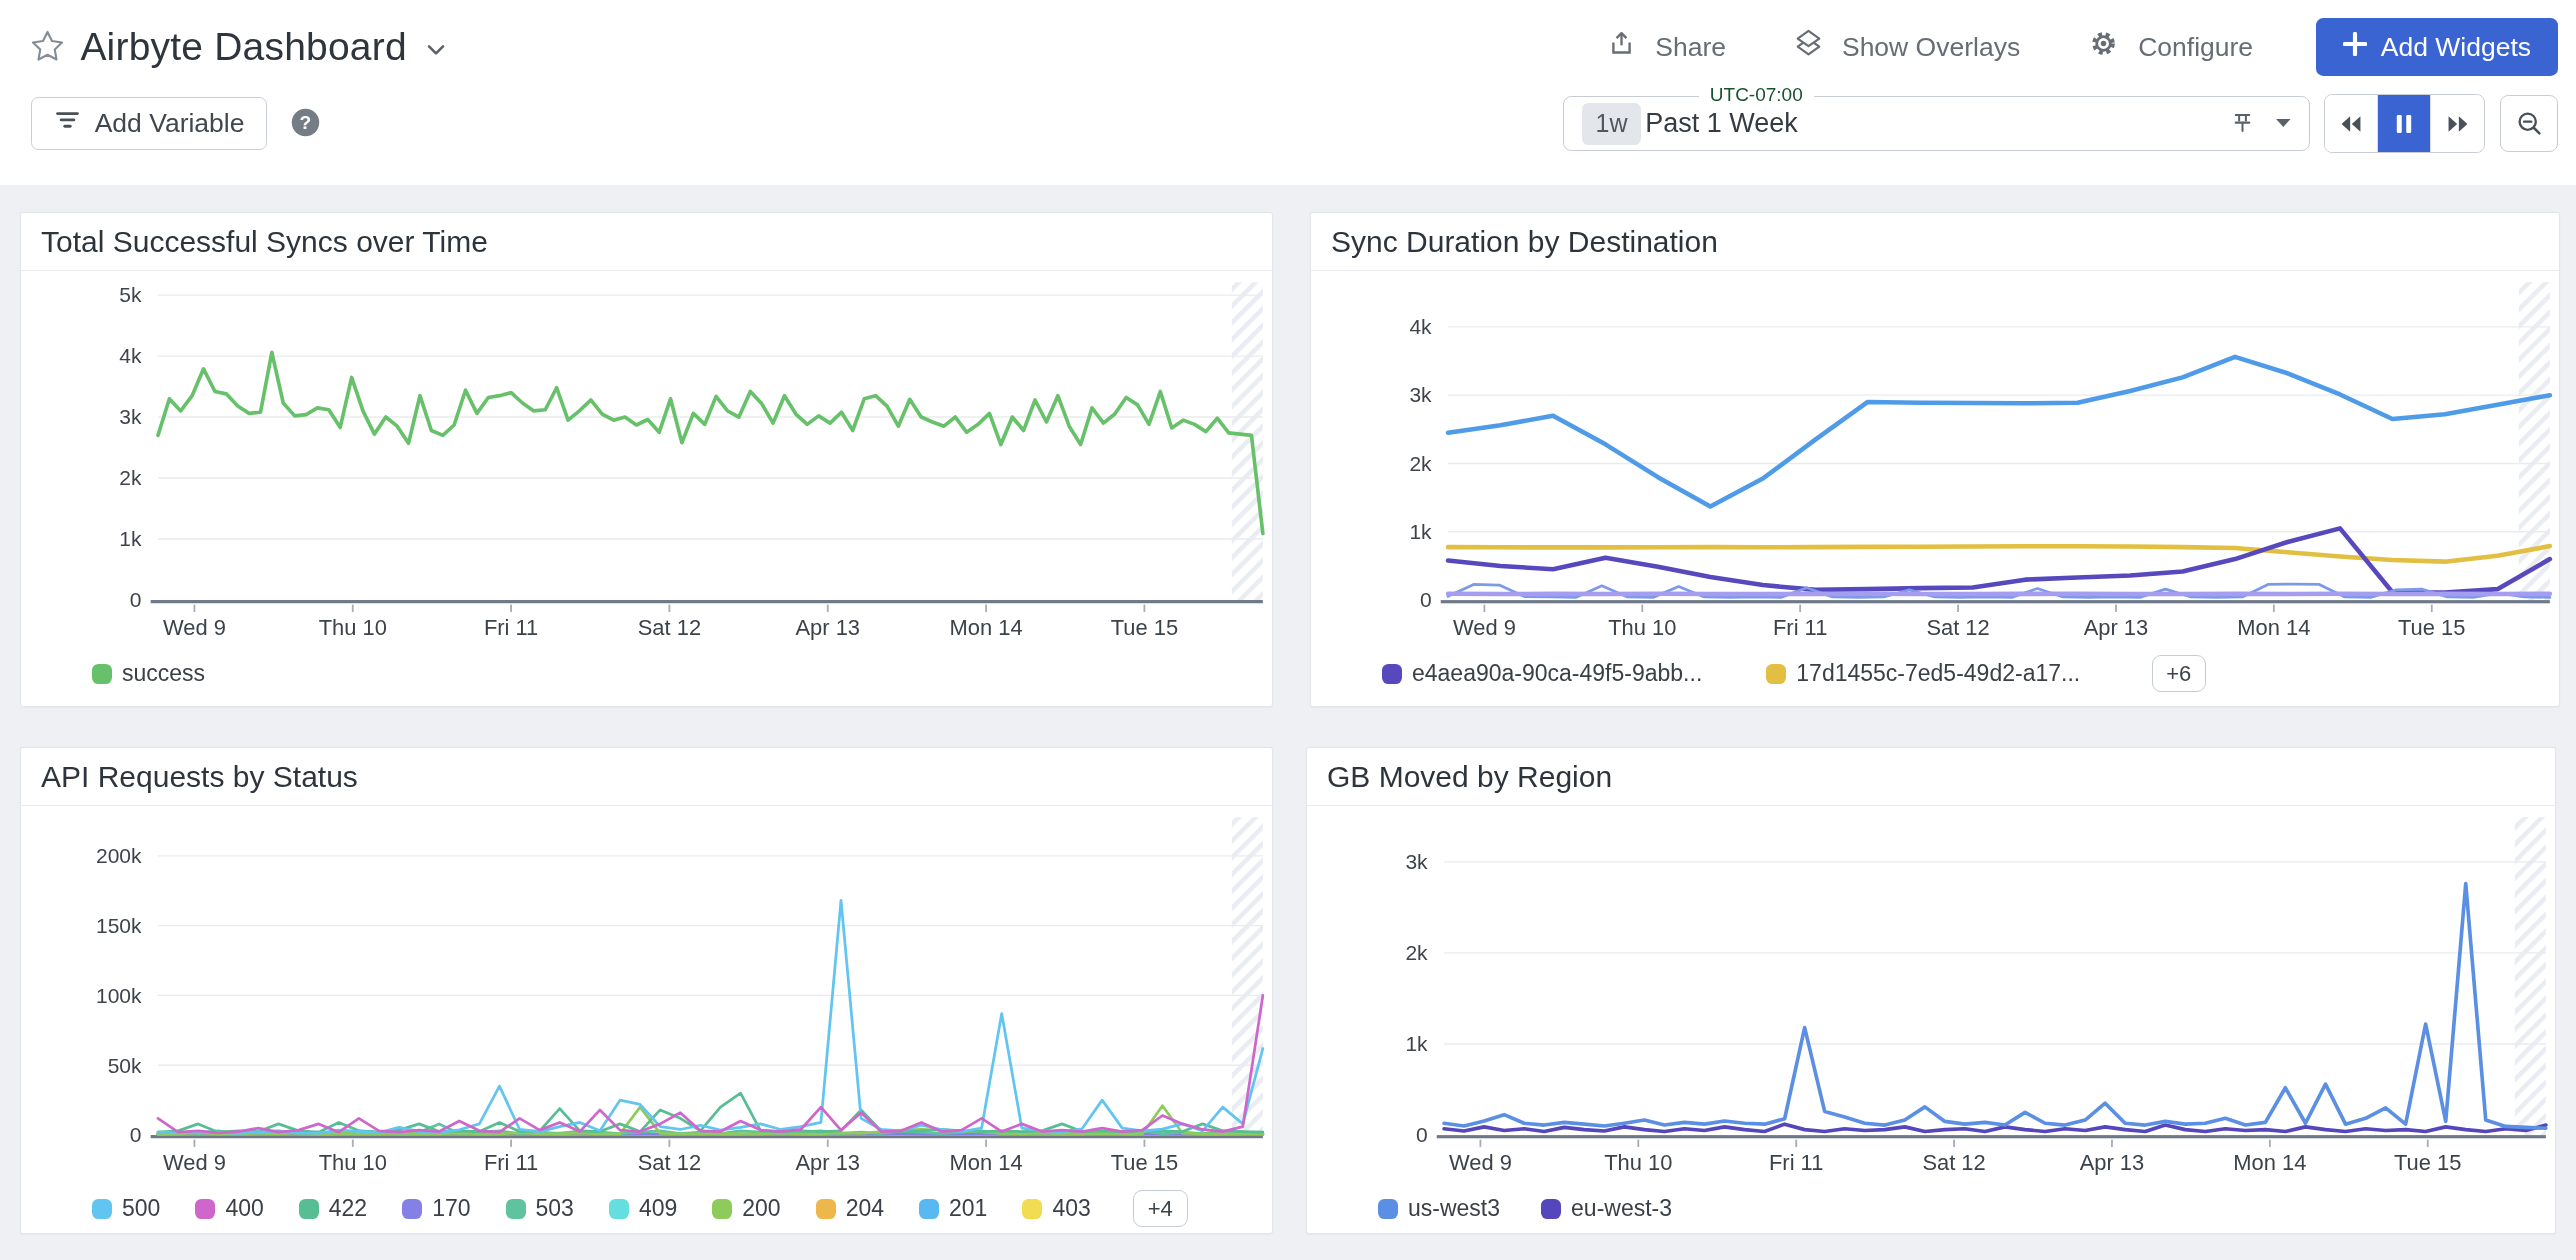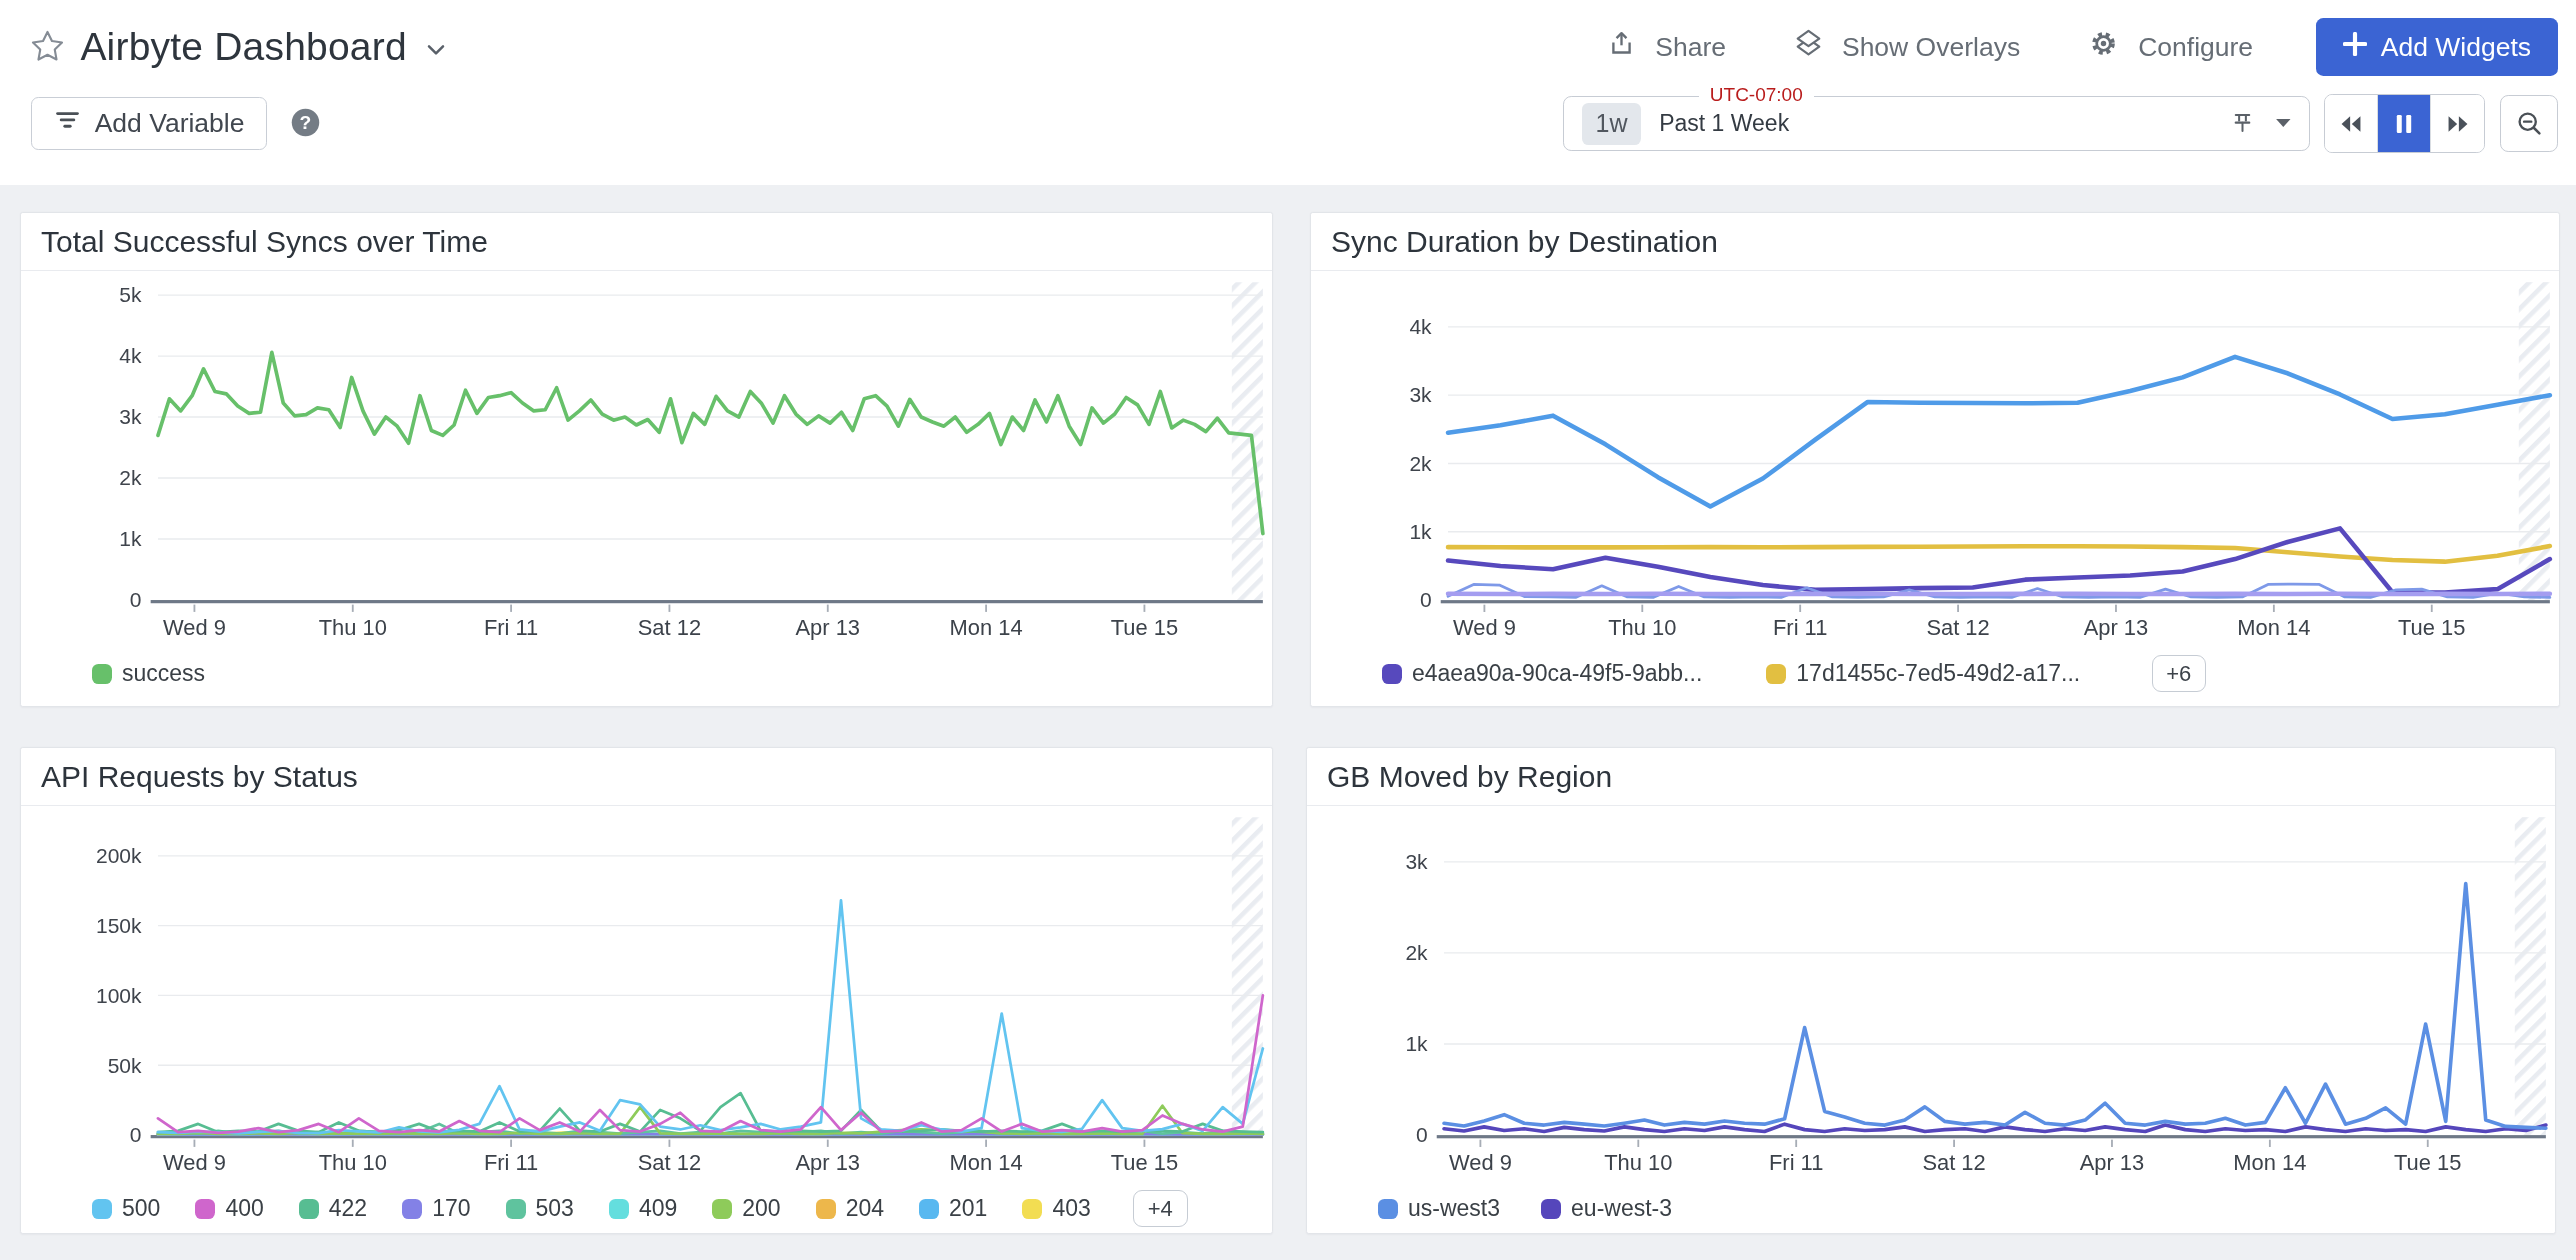--- a/index.html
+++ b/index.html
@@ -10,23 +10,23 @@
   .dash-title{font-size:39px;color:#2e353d;font-weight:500;letter-spacing:0.2px}
   .title-caret{margin-left:3.7px;margin-top:7.3px}
   .row1-right{margin-left:auto;display:flex;align-items:center;gap:57px}
   .menu-item{display:flex;align-items:center;gap:20px;font-size:26.5px;color:#666d75;background:none;border:none;cursor:pointer;font-family:inherit}
   .add-widgets{background:#3b64d3;color:#fff;font-size:26.5px;height:58px;padding:0 27px;border:none;border-radius:7.3px;display:flex;align-items:center;gap:13.7px;cursor:pointer;font-family:inherit}
   .row2{display:flex;align-items:center;padding:12.8px 18px 0 31px}
   .add-variable{height:53px;border:0.9px solid #c9ced6;border-radius:7.3px;background:#fff;display:flex;align-items:center;gap:13.7px;padding:0 22px;font-size:26.5px;color:#41474f;cursor:pointer;font-family:inherit}
   .help-btn{margin-left:22px;background:none;border:none;padding:0;cursor:pointer}
   .row2-right{margin-left:auto;display:flex;align-items:center;gap:14.6px}
   .timefield{position:relative;width:709px;height:53px;border:0.9px solid #c7ccd4;border-radius:8.2px;display:flex;align-items:center;padding:0 18px;background:#fff;cursor:pointer}
-  .tz-label{position:absolute;top:-13.7px;left:135px;background:#fff;padding:0 11px;font-size:19px;color:#b91c1c}
+  .tz-label{position:absolute;top:-13.7px;left:135px;background:#fff;padding:0 11px;font-size:19px;color:#14532d}
   .range-chip{background:#e3e7ec;border-radius:6.4px;padding:6.4px 13.7px;font-size:25px;color:#51575f}
-  .range-label{font-size:23px;color:#343b43;margin-left:18px}
+  .range-label{font-size:27px;color:#343b43;margin-left:4px}
   .pin-wrap{margin-left:auto;display:flex;align-items:center}
   .caret-wrap{margin-left:20px;display:flex;align-items:center}
   .btn-group{display:flex;height:57px;border:0.9px solid #c7ccd4;border-radius:8.2px;overflow:hidden;background:#fff}
   .bg-seg{width:53px;display:flex;align-items:center;justify-content:center;border-right:0.9px solid #d9dde2;background:#fff;border-top:none;border-bottom:none;border-left:none;cursor:pointer}
   .bg-seg:last-child{border-right:none}
   .bg-seg.active{background:#3b64d3}
   .zoom-btn{width:58px;height:57px;border:0.9px solid #c7ccd4;border-radius:8.2px;background:#fff;display:flex;align-items:center;justify-content:center;cursor:pointer}
   .grid{position:absolute;top:212px;left:20px;width:2536px;bottom:0}
   .panel{position:absolute;background:#fff;border:0.9px solid #e2e5e9;border-radius:2.7px;box-shadow:0 0.9px 1.8px rgba(25,30,40,.04);box-sizing:border-box;overflow:hidden}
   #p1{left:0;top:0;width:1253px;height:495px}

